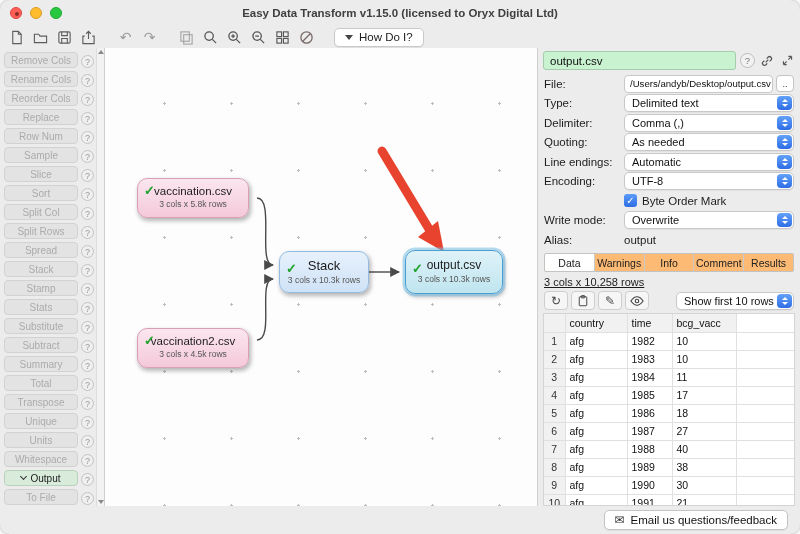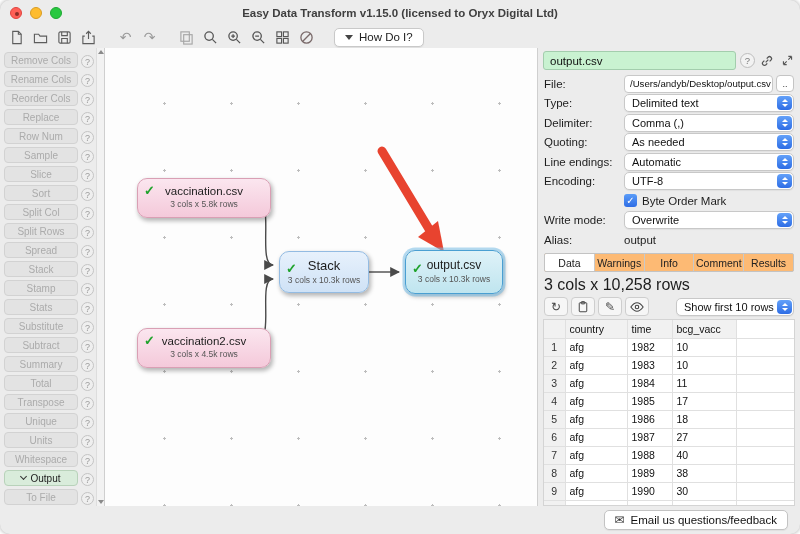--- a/index.html
+++ b/index.html
@@ -56,21 +56,21 @@
             background-image: radial-gradient(circle, #bdbdbd 1.2px, transparent 1.4px);
             background-size: 67px 67px; background-position: 26px 22px;
             border-left: 1px solid #cfcfcf; border-right: 1px solid #cfcfcf; overflow: hidden; }
   .edges { position: absolute; left: 0; top: 0; }
   .node { position: absolute; border-radius: 10px; text-align: center; padding-top: 6px;
           box-shadow: 1.5px 2.5px 4px rgba(0,0,0,.28); }
   .node .t { font-size: 11.5px; color: #1c1c1c; }
   .node .s { font-size: 8.5px; color: #555; margin-top: 2px; }
   .node .check { position: absolute; left: 6px; color: #1fa32c; font-weight: bold; font-size: 13px; }
   .node .check::before { content: "\2713"; }
-  .n-input { background: linear-gradient(#fbe6ef, #f4c9da); border: 1px solid #d99fb4; width: 134px; height: 40px; }
+  .n-input { background: linear-gradient(#fbe6ef, #f4c9da); border: 1px solid #d99fb4; width: 112px; height: 40px; }
   .n-input .check { top: 4px; }
   .n-stack { background: linear-gradient(#e7f1fc, #cfe2f6); border: 1px solid #93bbe2; width: 90px; height: 42px; }
   .n-stack .t { font-size: 13px; }
   .n-stack .check { top: 9px; }
   .n-output { background: linear-gradient(#dff2f8, #bfe5ef); border: 1.5px solid #4a9fd2; width: 98px; height: 44px;
               box-shadow: 0 0 0 2.5px rgba(120,190,230,.55), 1.5px 2.5px 4px rgba(0,0,0,.25); padding-top: 7px; }
   .n-output .t { font-size: 12px; }
   .n-output .check { top: 10px; }
 
   
@@ -105,21 +105,21 @@
   .cb-label { font-size: 11.5px; color: #1d1d1d; }
   .plain-val { font-size: 11.5px; color: #1d1d1d; }
 
   .tabs { display: flex; margin: 3px 1px 2px 1px; border: 1px solid #c3c3c3; border-radius: 2px; overflow: hidden;
           background: #fdba74; height: 19px; }
   .tab { flex: 1; display: flex; align-items: center; justify-content: center; font-size: 10.5px; color: #222;
          border-right: 1px solid #c9c9c9; }
   .tab:last-child { border-right: none; }
   .tab.active { background: #ffffff; }
 
-  .summary { font-size: 16px; color: #1d1d1d; margin: 2px 1px; }
+  .summary { font-size: 11px; color: #1d1d1d; margin: 2px 1px; text-decoration: underline; }
   .p-tools { display: flex; align-items: center; margin: 1px 1px 3px 1px; gap: 3px; }
   .tool-btn { width: 24px; height: 19px; background: #f6f6f6; border: 1px solid #cecece; border-radius: 4px;
               display: flex; align-items: center; justify-content: center; color: #444; font-size: 12px; }
   .i-refresh::before { content: "\21BB"; }
   .i-pencil::before { content: "\270E"; }
   .rows-sel { width: 118px; margin-left: auto; flex: 0 0 auto; }
 
   .grid-wrap { flex: 1; background: #fff; border: 1px solid #d4d4d4; margin-bottom: 0; overflow: hidden; }
   table.grid { border-collapse: collapse; width: 100%; table-layout: fixed; }
   .grid th, .grid td { font-size: 10.5px; font-weight: normal; text-align: left; padding: 2px 4px; height: 18px;

